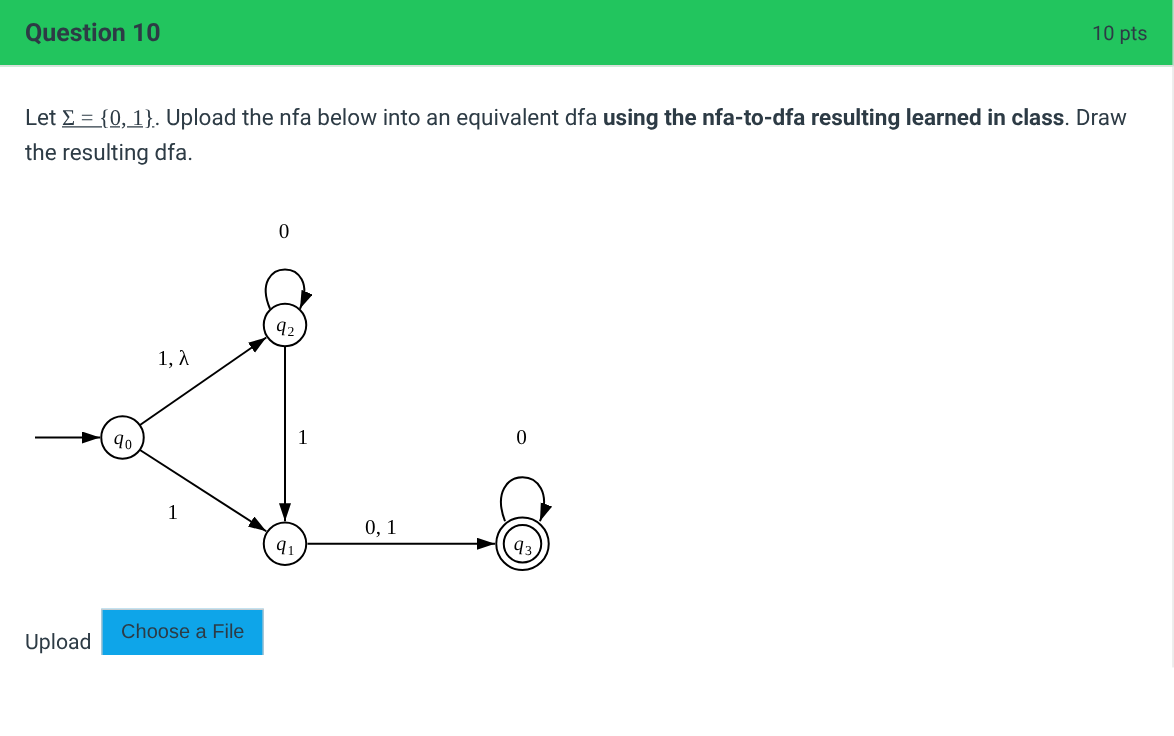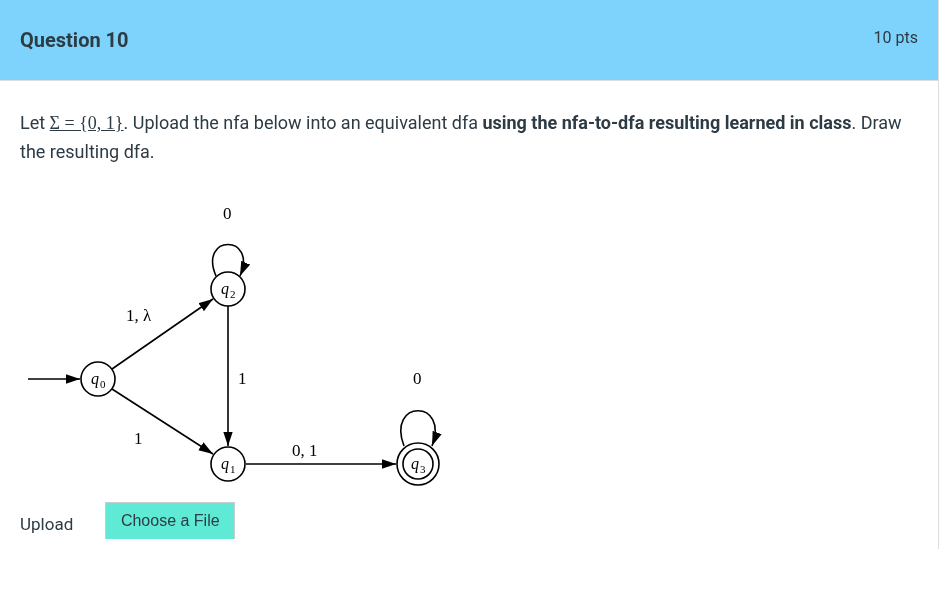--- a/index.html
+++ b/index.html
@@ -11,23 +11,23 @@
       font-family: -apple-system, BlinkMacSystemFont, "Segoe UI", Roboto, "Helvetica Neue", Arial, sans-serif;
       background: #fff;
       color: #2d3b45;
       width: 939px;
       height: 589px;
       overflow: hidden;
     }
     .question-header {
       display: flex;
       justify-content: space-between;
-      align-items: flex-start;
-      padding: 28px 20px;
-      background: #7dd3fc;
+      align-items: center;
+      padding: 14px 20px;
+      background: #22c55e;
       border-bottom: 1px solid #ddd;
       border-right: 1px solid #ddd;
     }
     .question-title {
       font-size: 20px;
       font-weight: 700;
       color: #2d3b45;
     }
     .points {
       font-size: 16px;
@@ -47,35 +47,34 @@
       font-family: "Times New Roman", serif;
       font-style: normal;
       text-decoration: underline;
     }
     .diagram-wrap {
       margin-top: 18px;
       margin-left: -2px;
     }
     .upload-row {
       display: flex;
-      align-items: center;
-      margin-top: 4px;
-      gap: 24px;
+      align-items: flex-end;
+      margin-top: 18px;
     }
     .upload-label {
       font-size: 17px;
       padding: 8px 8px 0 0;
       color: #2d3b45;
     }
     .choose-file {
       border: 1px solid #c7cdd1;
       border-bottom: none;
       padding: 9px 14px 9px 14px;
       font-size: 16px;
-      background: #5eead4;
+      background: #0ea5e9;
       color: #2d3b45;
       cursor: pointer;
       min-width: 130px;
     }
     svg text {
       font-family: "Times New Roman", serif;
     }
   </style>
 </head>
 <body>

